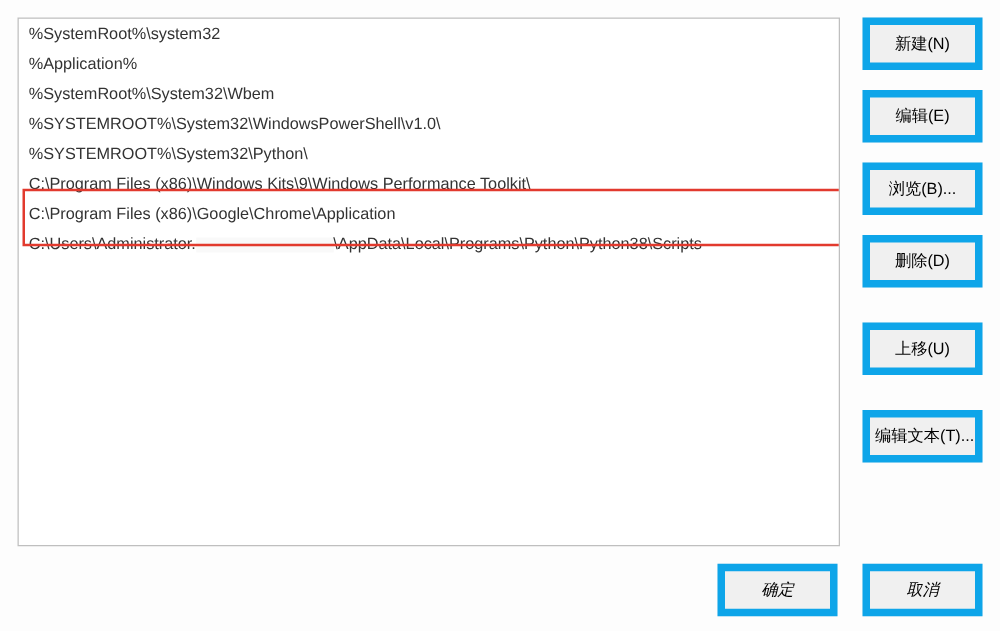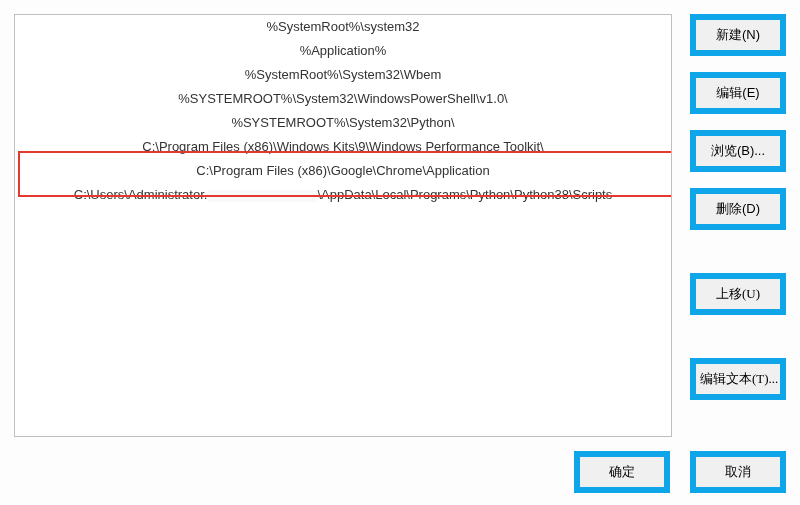--- a/index.html
+++ b/index.html
@@ -30,21 +30,20 @@
       border: 1px solid #bfbfbf;
       background: #fff;
       position: relative;
       overflow: hidden;
     }
     .list-item {
       padding: 3px 8px 3px 8px;
       white-space: nowrap;
       line-height: 18px;
       cursor: default;
-      text-align: center;
     }
     .highlight-box {
       position: absolute;
       border: 2px solid #e23a2e;
       pointer-events: none;
       left: 3px;
       top: 136px;
       width: 662px;
       height: 46px;
     }
@@ -58,30 +57,31 @@
       background: #f0f0f0;
       border: 6px solid #0ea5e9;
       padding: 6px 4px;
       font-size: 13px;
       font-family: inherit;
       cursor: pointer;
       text-align: center;
       margin-bottom: 16px;
       white-space: nowrap;
     }
-    .gap-extra { margin-top: 27px; font-family: Liberation Serif, serif; }
+    .gap-extra { margin-top: 12px; }
     .bottom-row {
       display: flex;
       justify-content: flex-end;
       gap: 20px;
       padding-top: 14px;
     }
     .bottom-row .btn {
       width: 96px;
       margin-bottom: 2px;
+      font-style: italic;
     }
     .redacted {
       display: inline-block;
       width: 110px;
       height: 12px;
       background: #f9f9f9;
       vertical-align: middle;
     }
   </style>
 </head>

